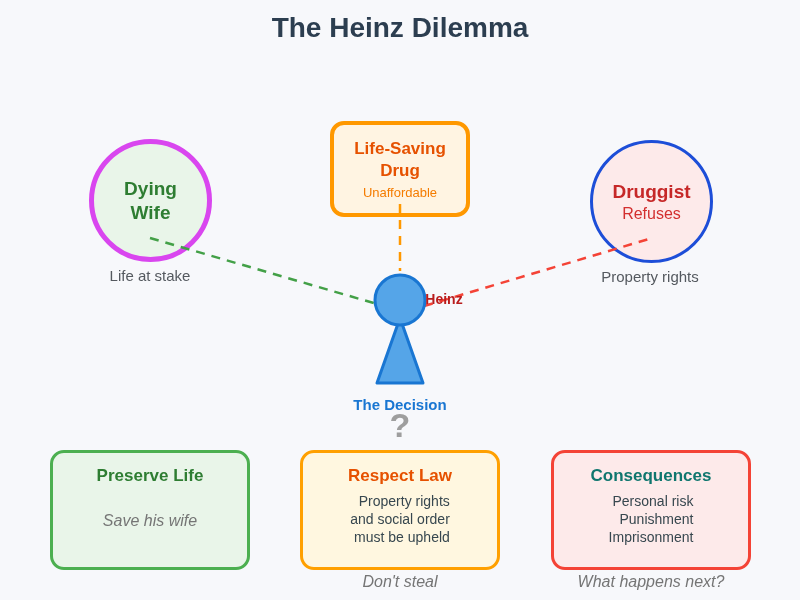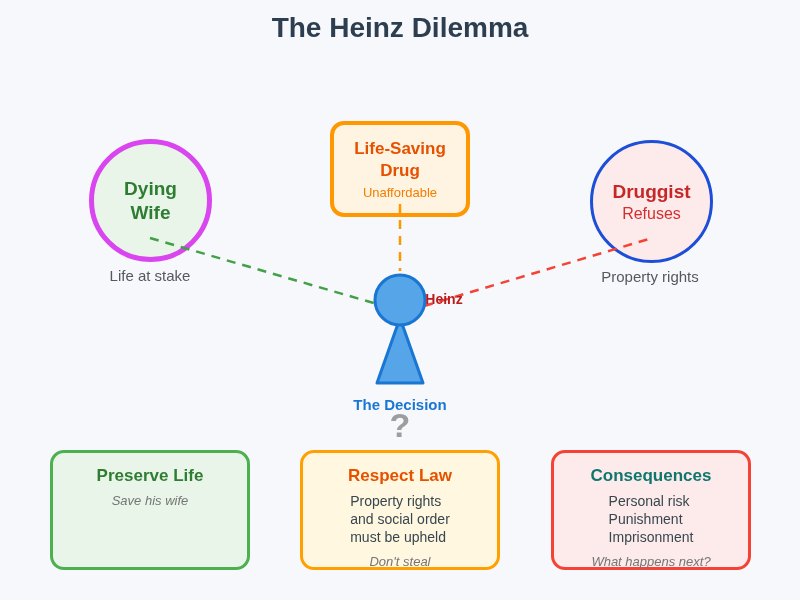--- a/index.html
+++ b/index.html
@@ -135,21 +135,21 @@
   .option-box {
     position: absolute;
     top: 450px;
     width: 200px; height: 120px;
     box-sizing: border-box;
     border-radius: 14px;
     border: 3px solid;
     display: flex;
     flex-direction: column;
     align-items: center;
-    text-align: left;
+    text-align: right;
     z-index: 1;
   }
   .option-green { left: 50px;  border-color: #4caf50; background: #e9f5e9; }
   .option-amber { left: 300px; border-color: #ffa000; background: #fff7e0; }
   .option-red   { left: 551px; border-color: #f44336; background: #fdeaea; }
   .option-title {
     font-size: 17px;
     font-weight: bold;
     margin-top: 13px;
   }
@@ -157,24 +157,24 @@
   .option-amber .option-title { color: #e65100; }
   .option-red   .option-title { color: #0f766e; }
   .option-body {
     font-size: 14px;
     color: #37474f;
     line-height: 1.28;
     margin-top: 7px;
     white-space: pre-line;
   }
   .option-note {
-    font-size: 13px;
+    font-size: 16px;
     font-style: italic;
     color: #757575;
-    margin-top: 7px;
+    margin-top: 26px;
   }
 </style>
 </head>
 <body>
 
 <div class="stage">
 
   <h1 class="title">The Heinz Dilemma</h1>
 
   <div class="node-circle circle-green">

